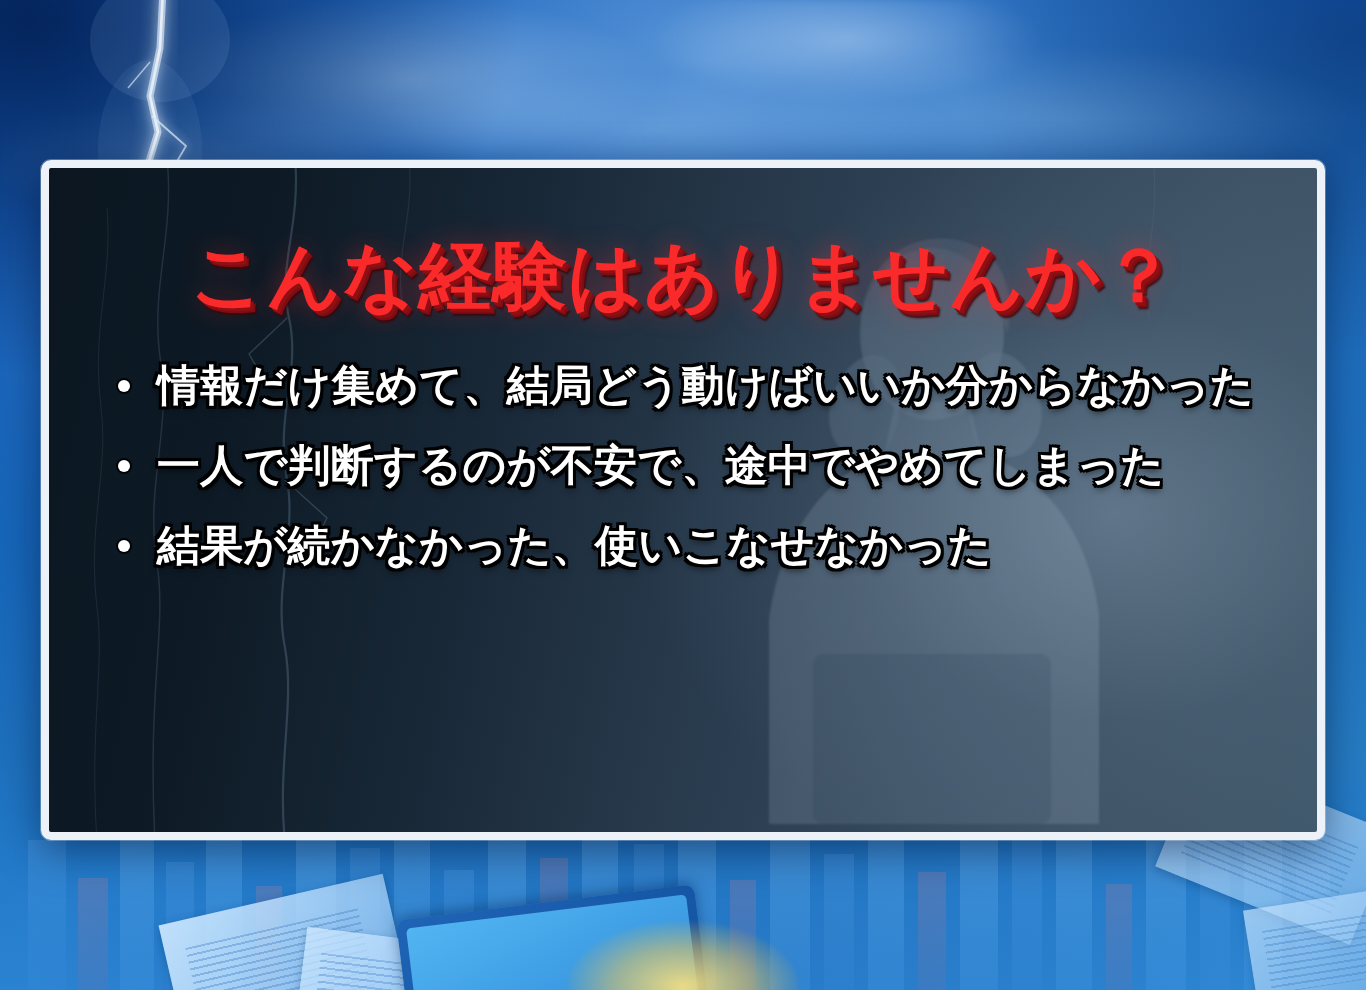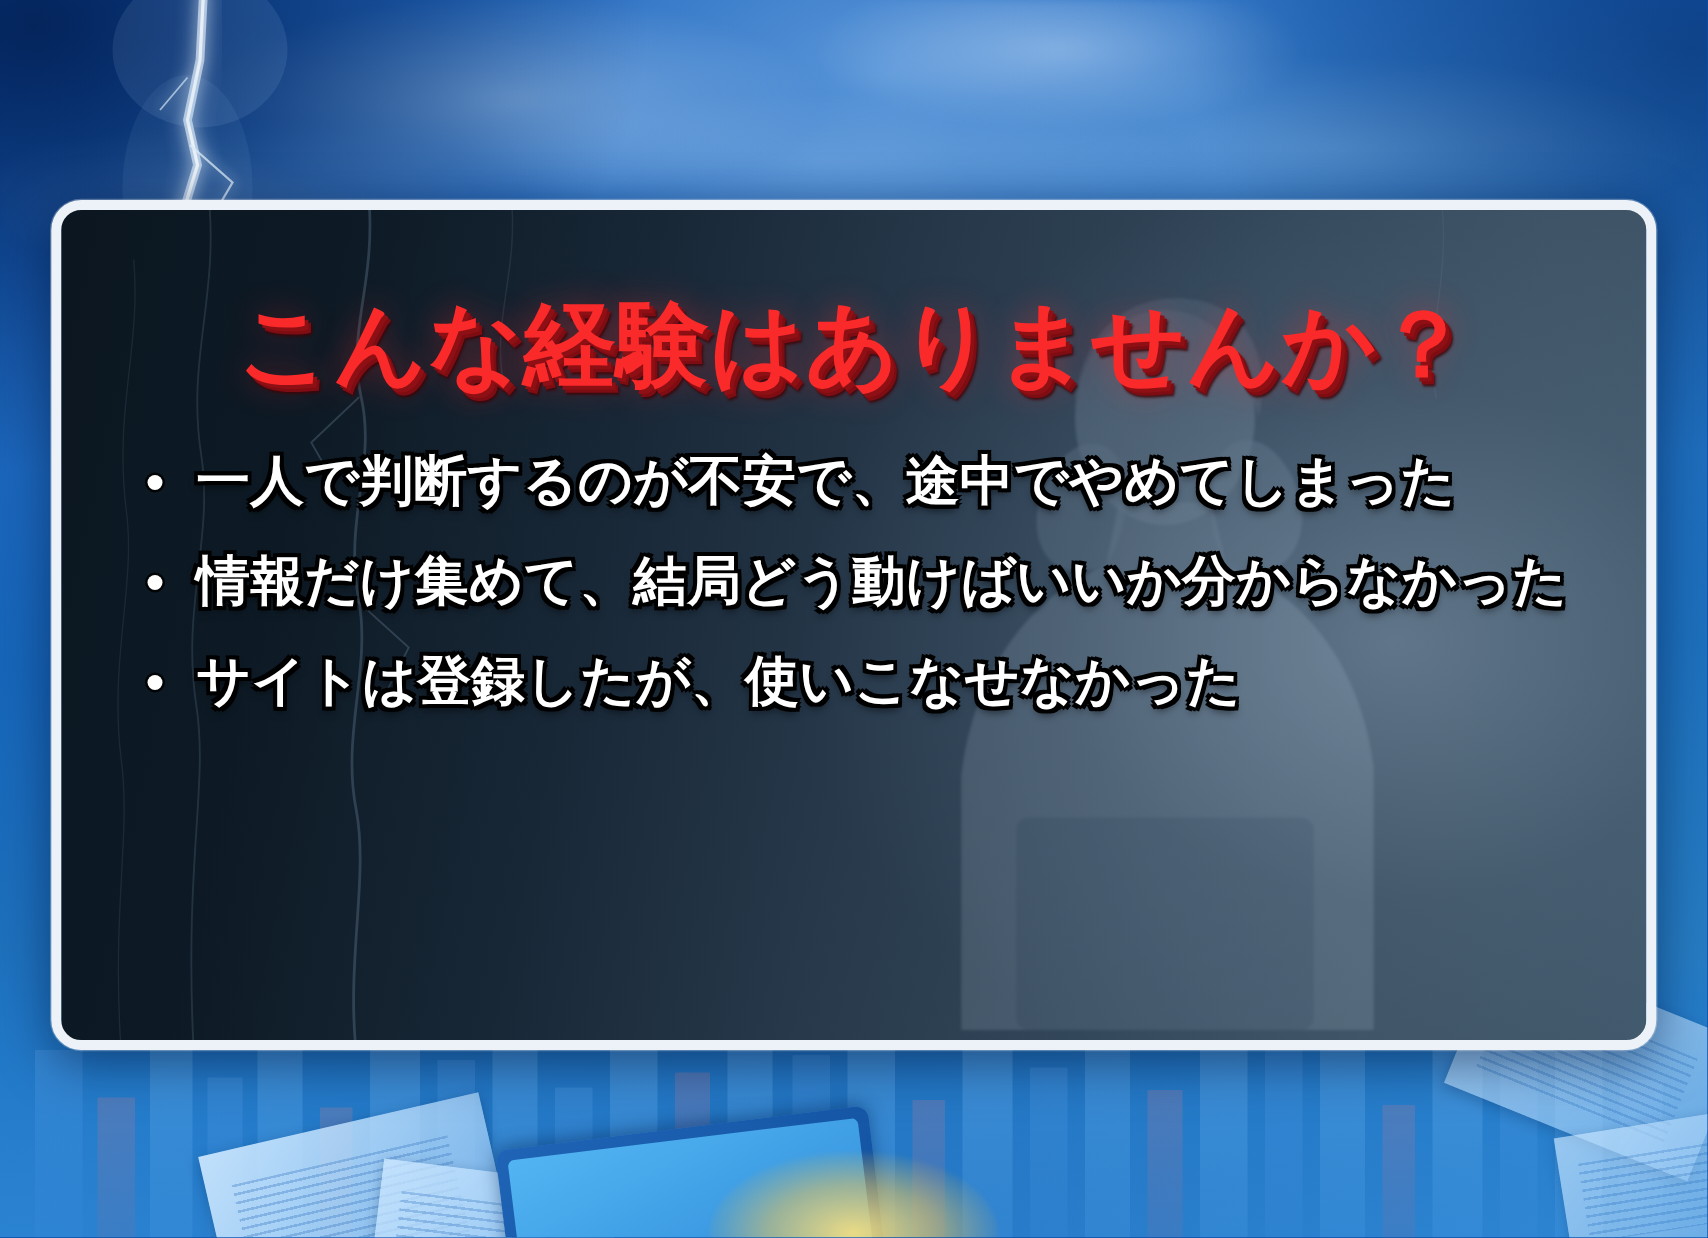--- a/index.html
+++ b/index.html
@@ -118,21 +118,21 @@
 
   
   .card {
     position: absolute;
     left: 41px;
     top: 160px;
     width: 1284px;
     height: 680px;
     box-sizing: border-box;
     border: 8px solid #edf2f8;
-    border-radius: 24px;
+    border-radius: 10px;
     background:
       radial-gradient(ellipse 52% 78% at 84% 52%, rgba(132,154,175,0.50) 0%, rgba(90,112,134,0.24) 40%, rgba(0,0,0,0) 72%),
       linear-gradient(102deg, #0b1620 0%, #0d1a25 16%, #182736 34%, #27394b 52%, #35495c 70%, #3e5365 85%, #41596c 100%);
     box-shadow:
       0 0 0 1px rgba(255,255,255,0.28),
       0 10px 40px rgba(2,22,60,0.55);
     overflow: hidden;
   }
 
   
@@ -330,27 +330,27 @@
         <rect x="96" y="470" width="238" height="170" rx="10"></rect>
       </g>
     </svg>
 
     <div class="card-inner">
       <h1 class="title">こんな経験はありませんか？</h1>
 
       <ul class="bullets">
         <li>
           <span class="dot"></span>
+          <span>情報だけ集めて、結局どう動けばいいか分からなかった</span>
+        </li>
+        <li>
+          <span class="dot"></span>
           <span>一人で判断するのが不安で、途中でやめてしまった</span>
         </li>
         <li>
           <span class="dot"></span>
-          <span>情報だけ集めて、結局どう動けばいいか分からなかった</span>
-        </li>
-        <li>
-          <span class="dot"></span>
-          <span>サイトは登録したが、使いこなせなかった</span>
+          <span>結果が続かなかった、使いこなせなかった</span>
         </li>
       </ul>
     </div>
   </div>
 
 </div>
 
 </body></html>

